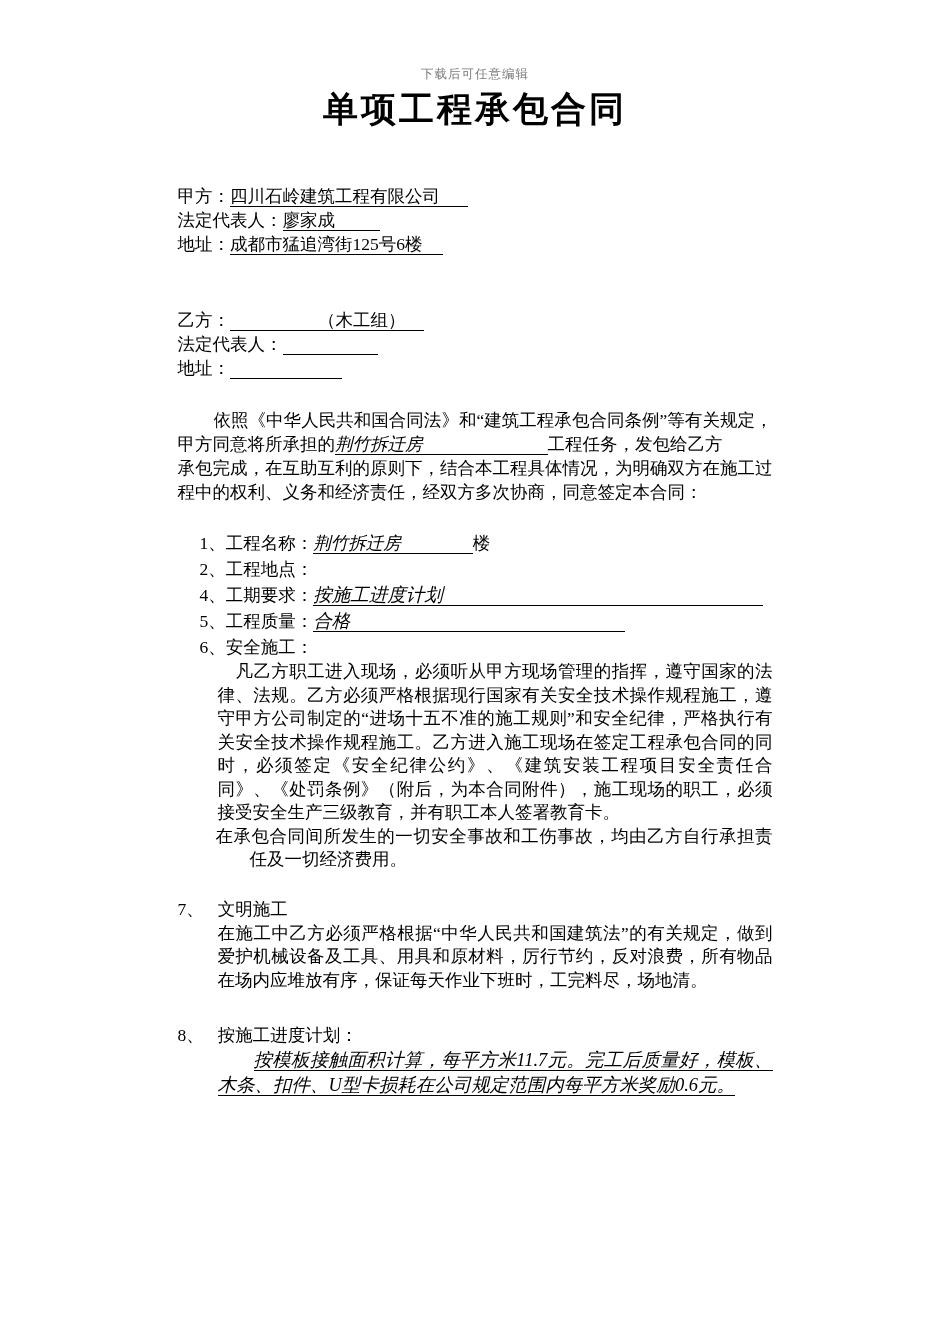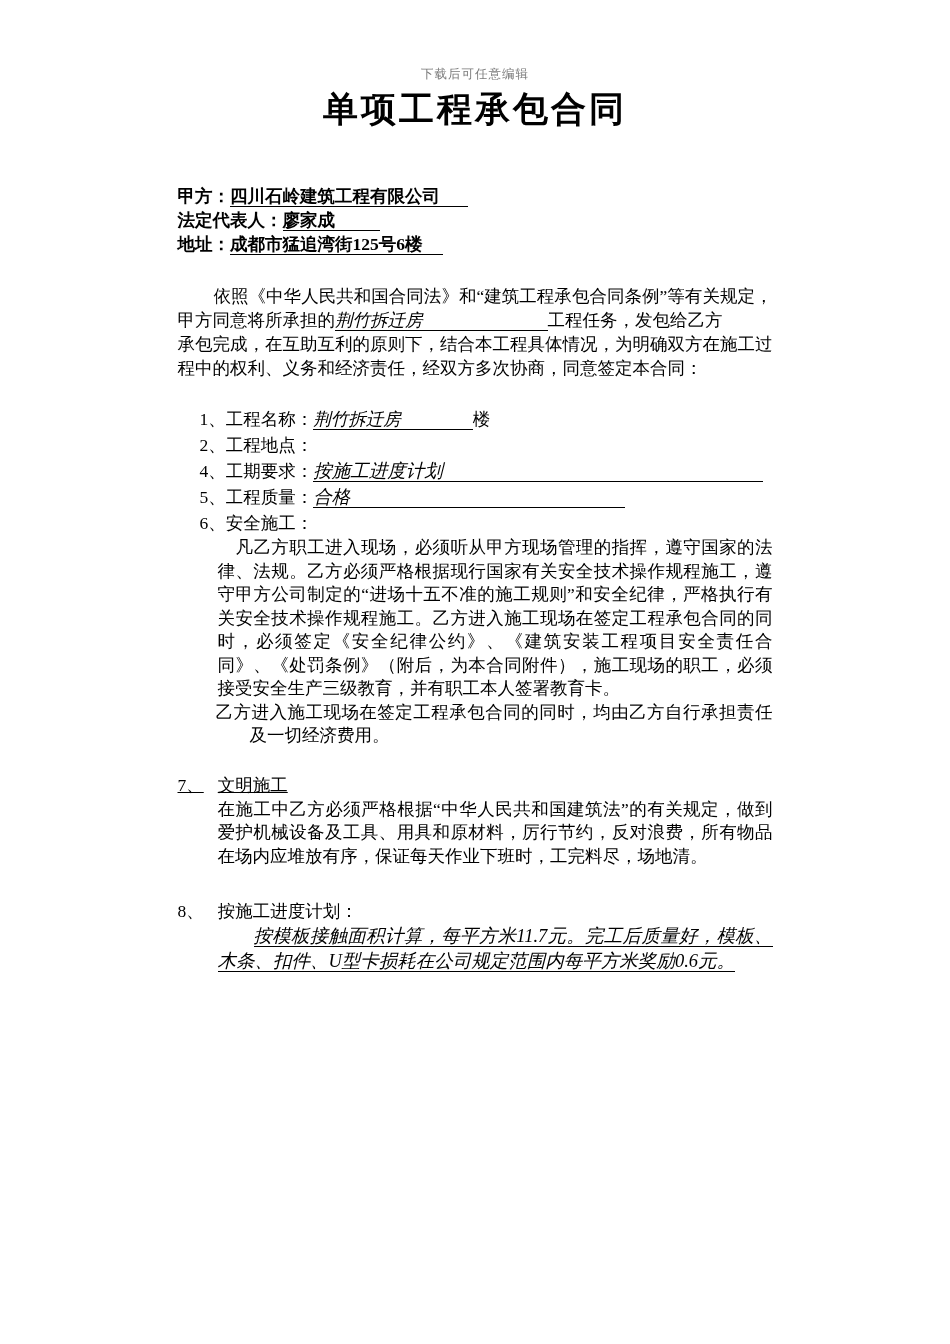--- a/index.html
+++ b/index.html
@@ -6,28 +6,28 @@
   .page{
     position:relative;width:819px;height:1344px;margin:0 auto;background:#fff;
     font-family:"Liberation Serif","DejaVu Serif",serif;color:#000;overflow:hidden;
   }
   .content{padding:0 112px;}
   .notice{padding-top:62px;text-align:center;font-size:12.5px;color:#7a7a7a;letter-spacing:1px;}
   .title{margin-top:12px;text-align:center;font-size:35px;font-weight:700;letter-spacing:3px;}
   .bodytext{font-size:17.5px;line-height:24px;}
   .blockA{margin-top:62px;}
   .blockB{margin-top:52px;}
-  .blockA p,.blockB p{margin:0;font-weight:bold;}
+  .blockA p,.blockB p{margin:0;}
   .preamble{margin-top:28px;text-align:justify;text-indent:36px;margin-bottom:0;}
   .list{margin-top:26px;}
   .item{margin-left:22px;line-height:26px;}
   .item3{padding-left:18px;text-indent:-18px;text-align:justify;line-height:25px;}
   .p6a{margin:0 0 0 40px;text-indent:18px;text-align:justify;line-height:23.5px;}
   .p6b{margin:0 0 0 72px;text-indent:-34px;text-align:justify;line-height:23.5px;}
-  .item7{margin-top:24px;margin-left:0;line-height:26px;text-decoration:underline;}
+  .item7{margin-top:24px;margin-left:0;line-height:26px;}
   .p7{margin:0 0 0 40px;text-align:justify;line-height:23.5px;}
   .item8{margin-top:30px;margin-left:0;line-height:26px;}
   .p8{margin:0 0 0 40px;text-indent:36px;text-align:justify;line-height:24.5px;}
   .label-gap{display:inline-block;width:14px;}
   .script{font-weight:400;font-style:italic;margin-top:24px;}
   .big{font-size:18.5px;}
   .u{border-bottom:1px solid #000;}
   .blank{display:inline-block;height:1em;border-bottom:1px solid #000;vertical-align:-0.26em;}
   .w18{width:18px}.w20{width:20px}.w28{width:28px}.w45{width:45px}
   .w72{width:72px}.w88{width:88px}.w95{width:95px}.w112{width:112px}
@@ -43,37 +43,42 @@
     <div class="notice">下载后可任意编辑</div>
 
     <h1 class="title">单项工程承包合同</h1>
 
     <div class="blockA">
       <p><span>甲方：</span><span class="u">四川石岭建筑工程有限公司</span><span class="blank w28"></span></p>
       <p><span>法定代表人：</span><span class="u">廖家成</span><span class="blank w45"></span></p>
       <p><span>地址：</span><span class="u">成都市猛追湾街125号6楼</span><span class="blank w20"></span></p>
     </div>
 
+    <div class="blockB">
+      <p><span>乙方：</span><span class="blank w88"></span><span class="u">（木工组）</span><span class="blank w18"></span></p>
+      <p><span>法定代表人：</span><span class="blank w95"></span></p>
+      <p><span>地址：</span><span class="blank w112"></span></p>
+    </div>
 
     <p class="preamble"><span>依照《中华人民共和国合同法》和“建筑工程承包合同条例”等有关规定，甲方同意将所承担的</span><span class="script u">荆竹拆迁房</span><span class="blank w125"></span><span>工程任务，发包给乙方</span><br><span>承包完成，在互助互利的原则下，结合本工程具体情况，为明确双方在施工过程中的权利、义务和经济责任，经双方多次协商，同意签定本合同：</span></p>
 
     <div class="list">
 
       <div class="item"><span>1、</span><span>工程名称：</span><span class="script u">荆竹拆迁房</span><span class="blank w72"></span><span>楼</span></div>
 
       <div class="item"><span>2、</span><span>工程地点：</span></div>
 
 
       <div class="item"><span>4、</span><span>工期要求：</span><span class="script u big">按施工进度计划</span><span class="blank w320"></span></div>
 
       <div class="item"><span>5、</span><span>工程质量：</span><span class="script u big">合格</span><span class="blank w275"></span></div>
 
       <div class="item"><span>6、</span><span>安全施工：</span></div>
       <p class="p6a">凡乙方职工进入现场，必须听从甲方现场管理的指挥，遵守国家的法律、法规。乙方必须严格根据现行国家有关安全技术操作规程施工，遵守甲方公司制定的“进场十五不准的施工规则”和安全纪律，严格执行有关安全技术操作规程施工。乙方进入施工现场在签定工程承包合同的同时，必须签定《安全纪律公约》、《建筑安装工程项目安全责任合同》、《处罚条例》（附后，为本合同附件），施工现场的职工，必须接受安全生产三级教育，并有职工本人签署教育卡。</p>
-      <p class="p6b">乙方进入施工现场在签定工程承包合同的同时，均由乙方自行承担责任及一切经济费用。</p>
+      <p class="p6b">在承包合同间所发生的一切安全事故和工伤事故，均由乙方自行承担责任及一切经济费用。</p>
 
       <div class="item7"><span>7、</span><span class="label-gap"></span><span>文明施工</span></div>
       <p class="p7">在施工中乙方必须严格根据“中华人民共和国建筑法”的有关规定，做到爱护机械设备及工具、用具和原材料，厉行节约，反对浪费，所有物品在场内应堆放有序，保证每天作业下班时，工完料尽，场地清。</p>
 
       <div class="item8"><span>8、</span><span class="label-gap"></span><span>按施工进度计划：</span></div>
       <p class="p8"><span class="script u big"><span>按模板接触面积计算，每平方米</span><span>11.7</span><span>元。完工后质量好，模板、木条、扣件、U型卡损耗在公司规定范围内每平方米奖励</span><span>0.6</span><span>元。</span></span></p>
 
     </div>
   </div>
 </div>

